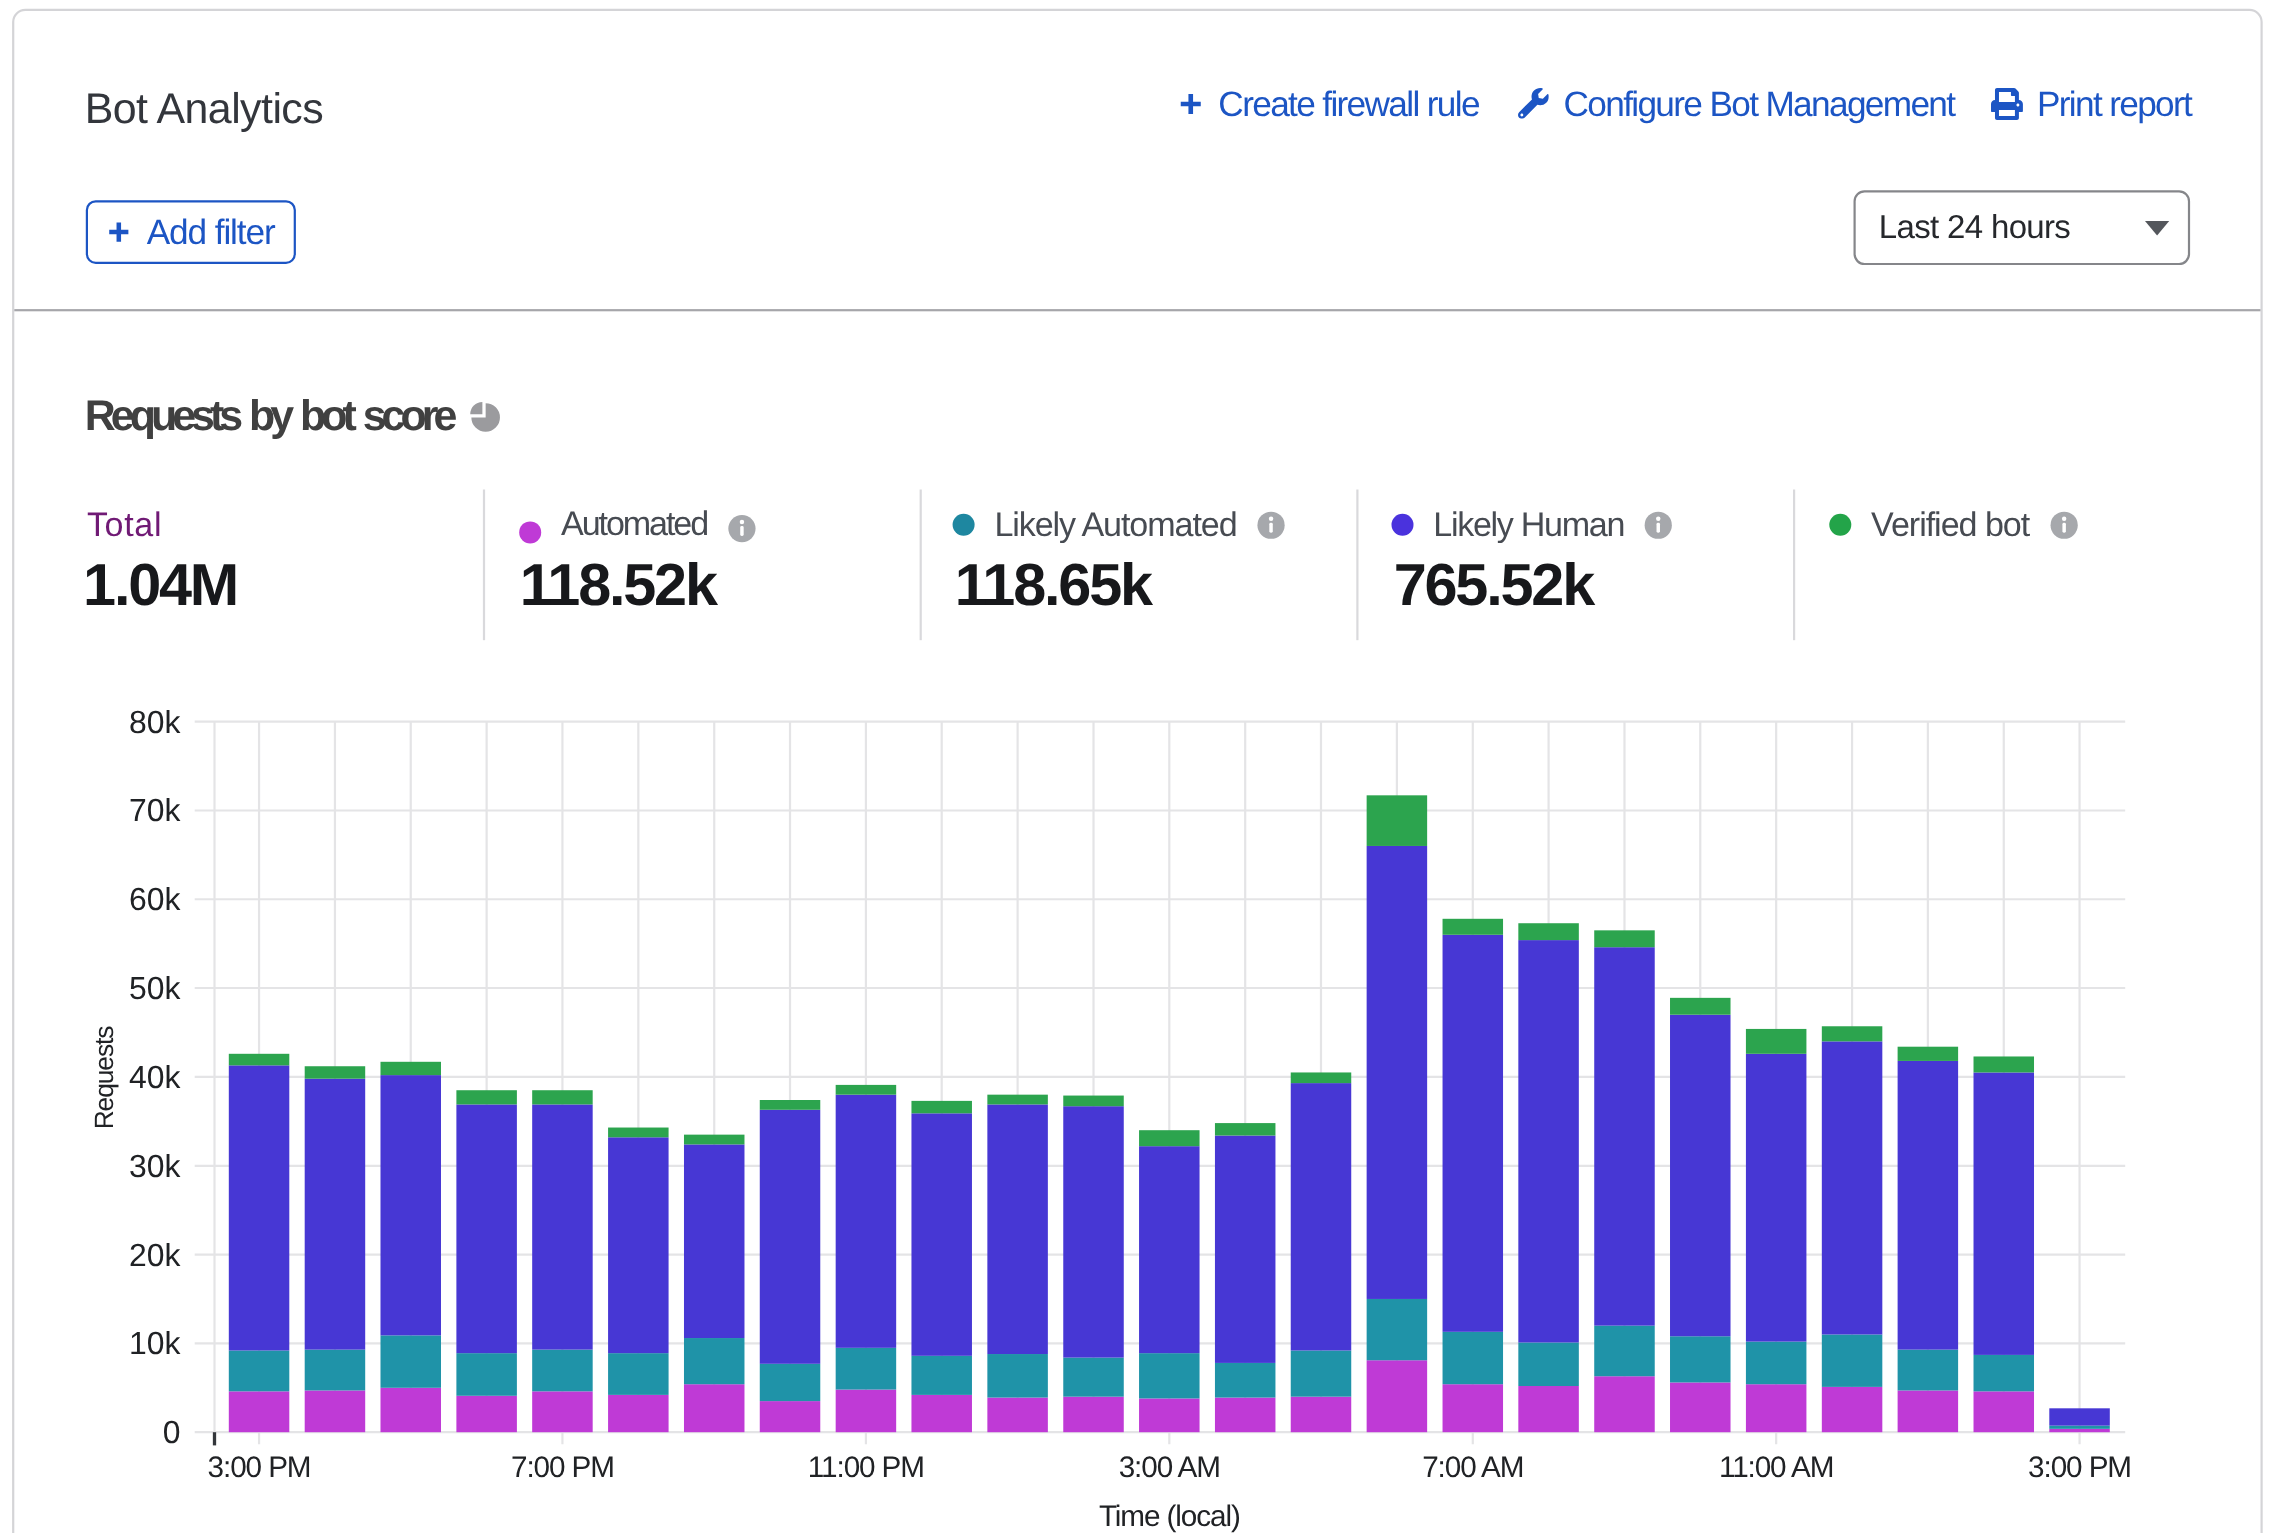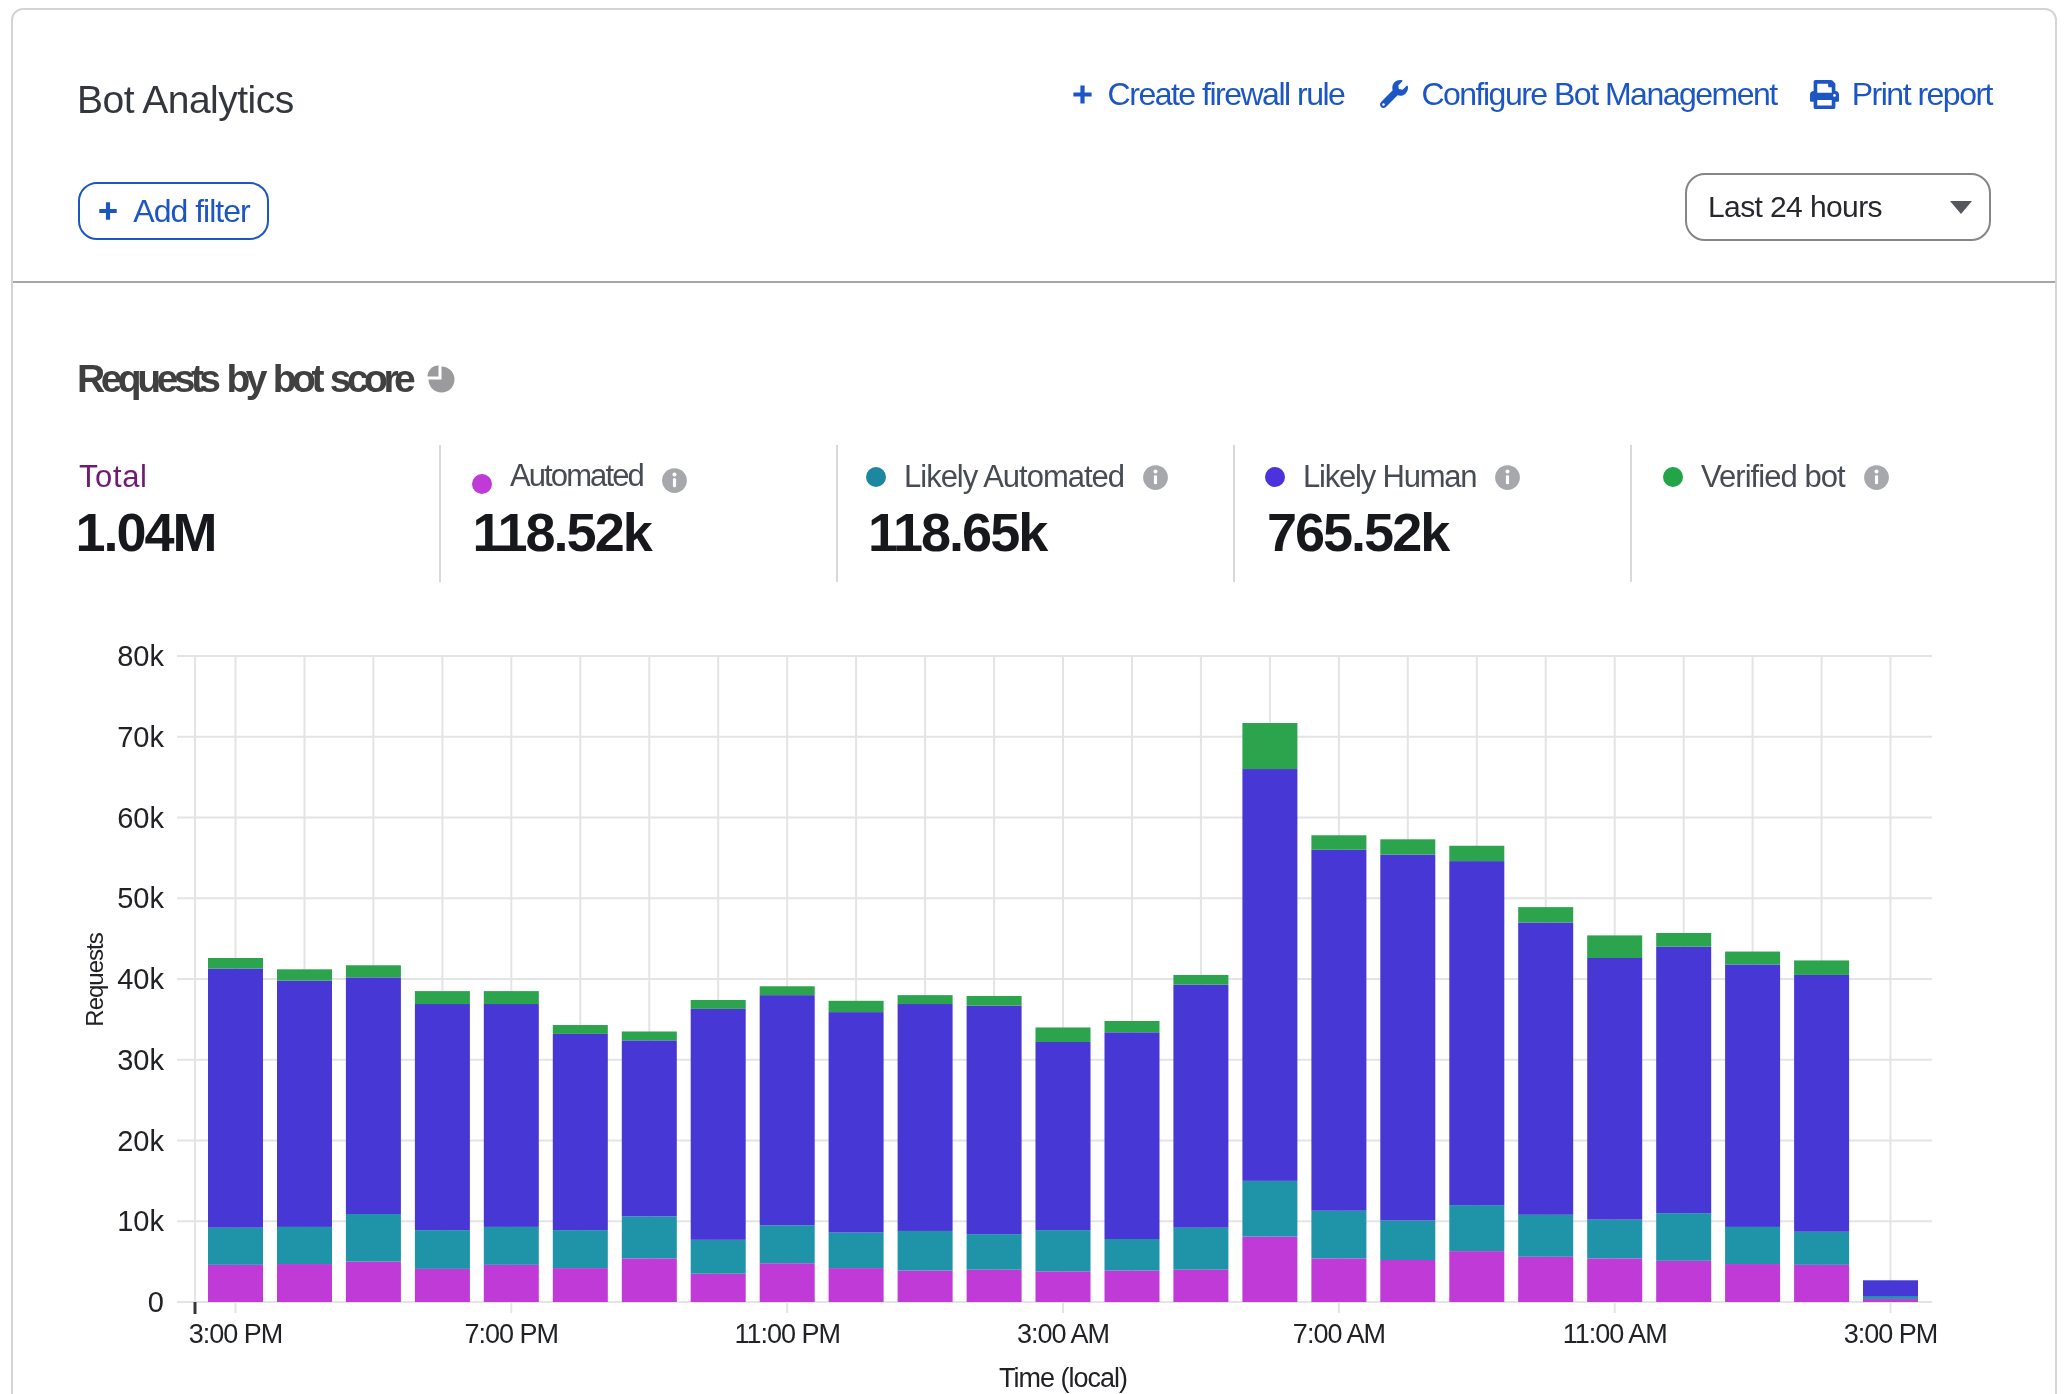--- a/index.html
+++ b/index.html
@@ -32,29 +32,29 @@
     <span>Configure Bot Management</span>
   <span style="width:33px"></span>
   <span style="margin-right:13px">
       <svg width="29" height="29" viewBox="0 0 512 512" style="display:block">
         <path fill="#1c55c4" d="M448 192V77.25c0-8.49-3.37-16.62-9.37-22.63L393.37 9.37c-6-6-14.14-9.37-22.63-9.37H96C78.33 0 64 14.33 64 32v160c-35.35 0-64 28.65-64 64v112c0 8.84 7.16 16 16 16h48v96c0 17.67 14.33 32 32 32h320c17.67 0 32-14.33 32-32v-96h48c8.84 0 16-7.16 16-16V256c0-35.35-28.65-64-64-64zm-64 256H128v-96h256v96zm0-224H128V64h192v48c0 8.84 7.16 16 16 16h48v96zm48 72c-13.25 0-24-10.75-24-24 0-13.26 10.75-24 24-24s24 10.74 24 24c0 13.25-10.75 24-24 24z"></path>
       </svg>
     </span>
     <span>Print report</span>
 </div>
 
-<div class="abs" style="left:78px;top:182px;width:191px;height:58px;border:2px solid #1c55c4;border-radius:19px;display:flex;align-items:center;justify-content:center;color:#1c55c4">
+<div class="abs" style="left:78px;top:182px;width:191px;height:58px;border:2px solid #1c55c4;border-radius:9px;display:flex;align-items:center;justify-content:center;color:#1c55c4">
   <svg width="22" height="22" viewBox="0 0 24 24" style="display:block">
       <path d="M12 2.5v19M2.5 12h19" stroke="#1c55c4" stroke-width="4.5" fill="none"></path>
     </svg>
     <span style="width:14px"></span>
     <span style="font-size:32px;letter-spacing:-1px">Add filter</span>
 </div>
 
-<div class="abs" style="left:1685px;top:173px;width:306px;height:68px;border:2px solid #85868a;border-radius:20px;display:flex;align-items:center">
+<div class="abs" style="left:1685px;top:173px;width:306px;height:68px;border:2px solid #85868a;border-radius:10px;display:flex;align-items:center">
   <span style="margin-left:21px;font-size:30px;letter-spacing:-0.6px;color:#26282c">Last 24 hours</span>
   <span style="margin-left:auto;margin-right:17px;width:0;height:0;border-left:11px solid transparent;border-right:11px solid transparent;border-top:13px solid #54575c"></span>
 </div>
 
 <div class="abs" style="left:77px;top:359px;display:flex;align-items:center">
   <span style="font-size:39px;line-height:1;font-weight:bold;letter-spacing:-4.5px;word-spacing:3.5px;color:#404040">Requests by bot score</span>
     <span style="width:15px"></span>
     <svg width="29" height="29" viewBox="0 0 29 29" style="display:block">
 <path fill="#9b9b9e" d="M15.5 15.5 L15.5 2.5 A13 13 0 1 1 2.5 15.5 Z"></path>
 <path fill="#9b9b9e" d="M12.5 12.5 L1.5 12.5 A11 11 0 0 1 12.5 1.5 Z"></path>

